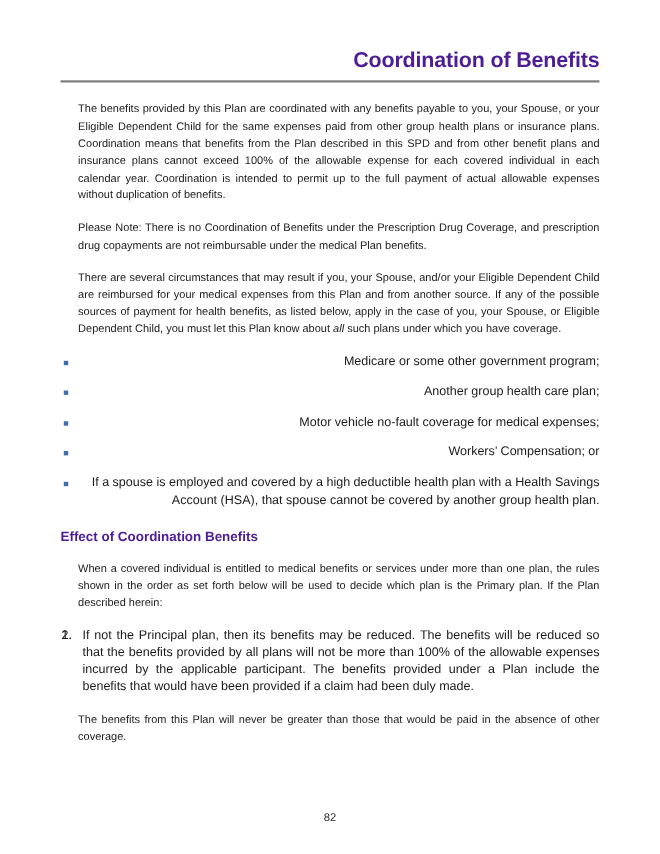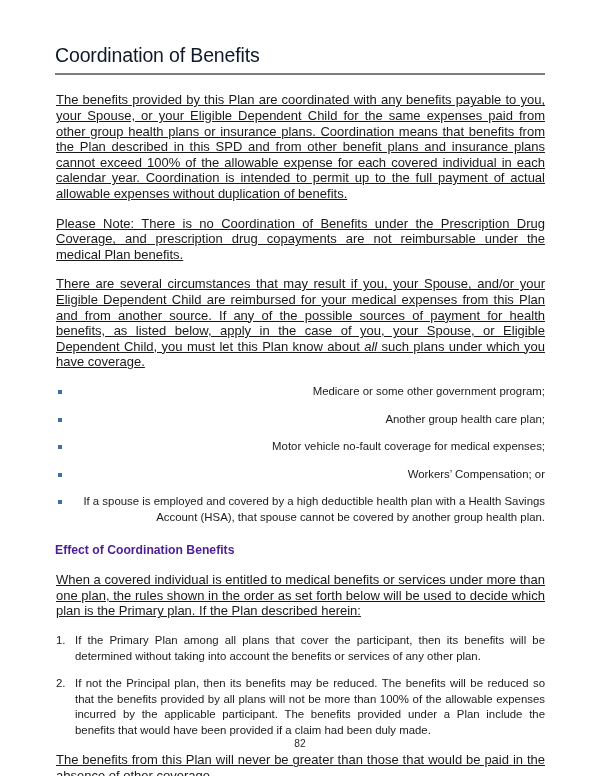--- a/index.html
+++ b/index.html
@@ -25,39 +25,39 @@
     background: #ffffff;
   }
   .content {
     position: absolute;
     left: 55px;
     top: 44px;
     width: 490px;
   }
   .page-title {
     font-size: 19.5px;
-    font-weight: normal;
+    font-weight: bold;
     letter-spacing: -0.15px;
-    color: #0f172a;
+    color: #4c1d95;
     margin: 0 0 7px 0;
     line-height: 1.15;
+    text-align: right;
   }
   .title-rule {
     height: 2px;
     background: #7d7d7d;
     width: 100%;
     margin: 0 0 17px 0;
   }
   p.body-text {
-    font-size: 13px;
+    font-size: 10px;
     line-height: 15.6px;
     text-align: justify;
-    margin: 0 0 14px 1px;
+    margin: 0 0 14px 16px;
     color: #1a1a1a;
-    text-decoration: underline;
   }
   .italic {
     font-style: italic;
   }
   ul.bullet-list {
     list-style: none;
     margin: 0 0 14px 0;
     padding: 0;
   }
   ul.bullet-list > li {
@@ -167,21 +167,20 @@
       </li>
     </ul>
 
     <h2 class="sub-heading">Effect of Coordination Benefits</h2>
 
     <p class="body-text">When a covered individual is entitled to medical benefits or services under more than one plan, the rules shown in the order as set forth below will be used to decide which plan is the Primary plan. If the Plan described herein:</p>
 
     <ol class="num-list">
       <li>
         <span class="num-marker">1.</span>
-        <span>If the Primary Plan among all plans that cover the participant, then its benefits will be determined without taking into account the benefits or services of any other plan.</span>
       </li>
       <li>
         <span class="num-marker">2.</span>
         <span>If not the Principal plan, then its benefits may be reduced. The benefits will be reduced so that the benefits provided by all plans will not be more than 100% of the allowable expenses incurred by the applicable participant. The benefits provided under a Plan include the benefits that would have been provided if a claim had been duly made.</span>
       </li>
     </ol>
 
     <p class="body-text">The benefits from this Plan will never be greater than those that would be paid in the absence of other coverage.</p>
 
   </div>

